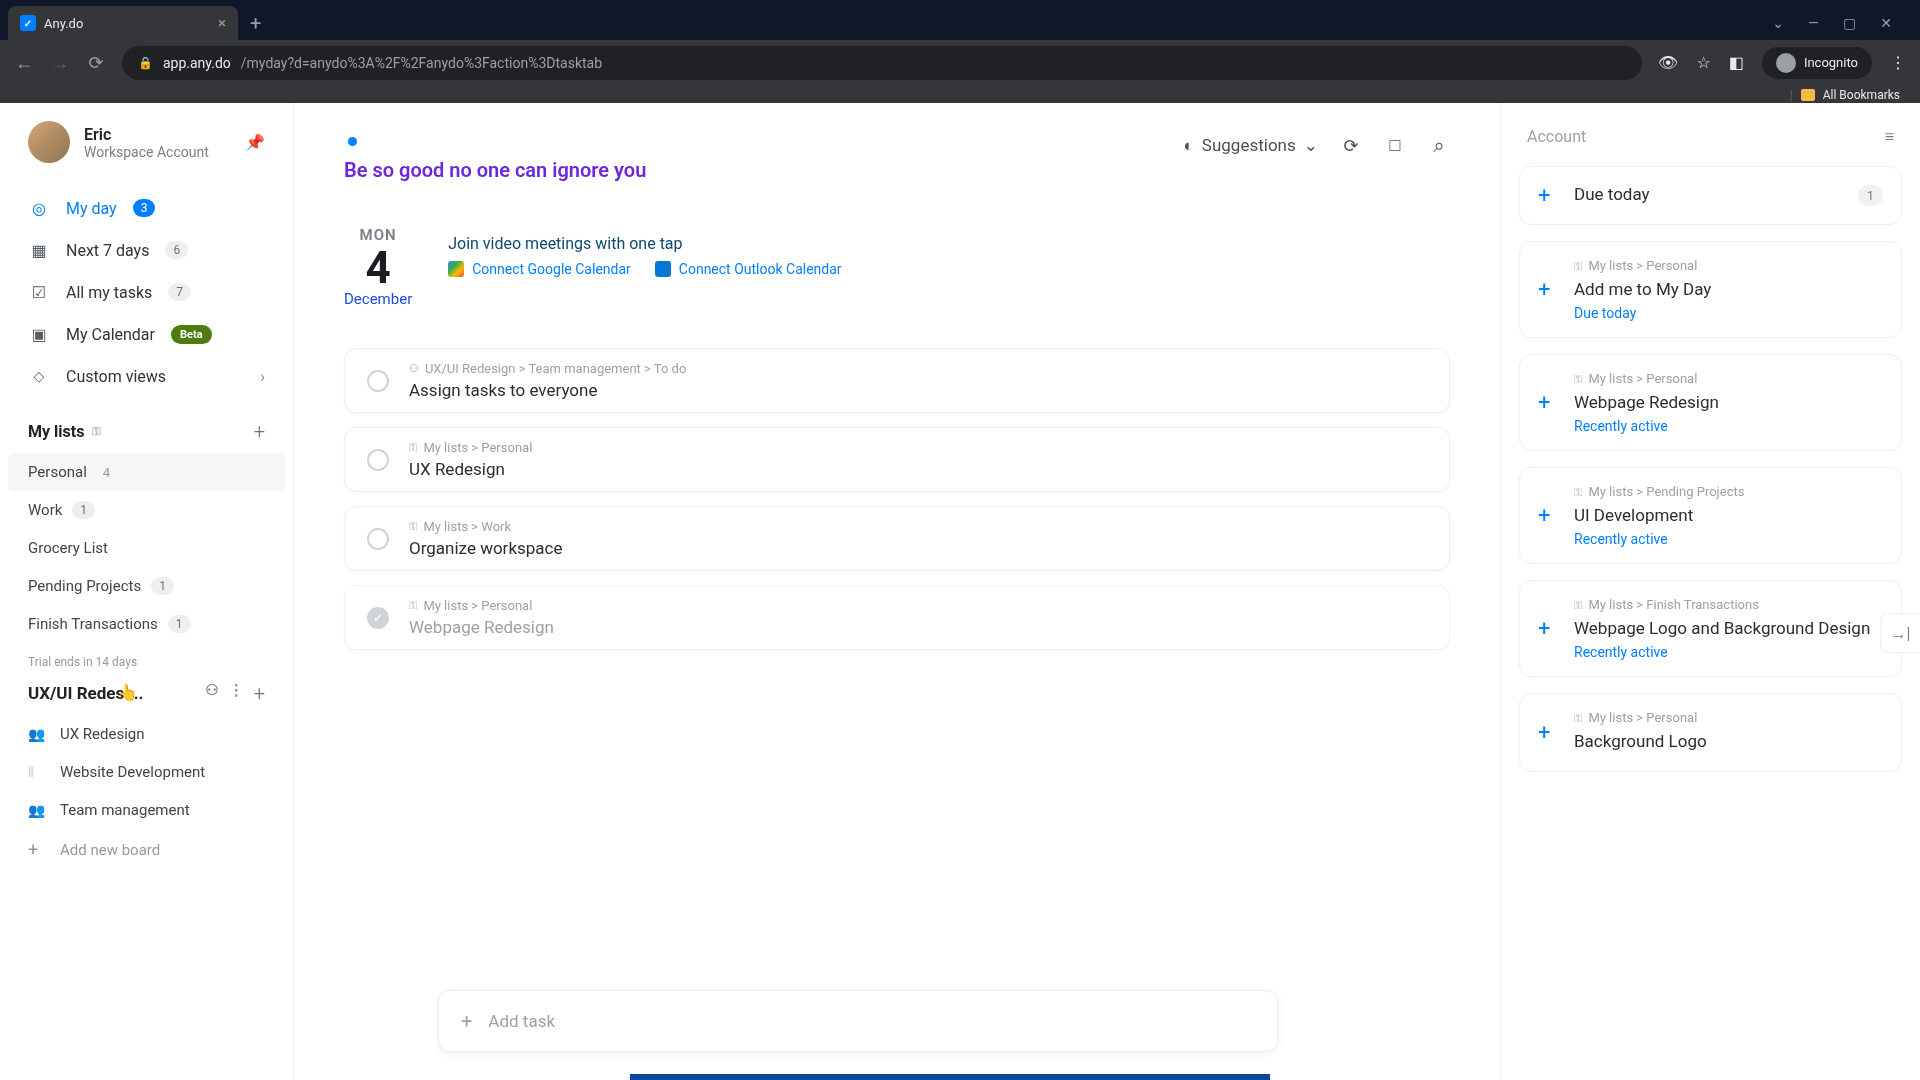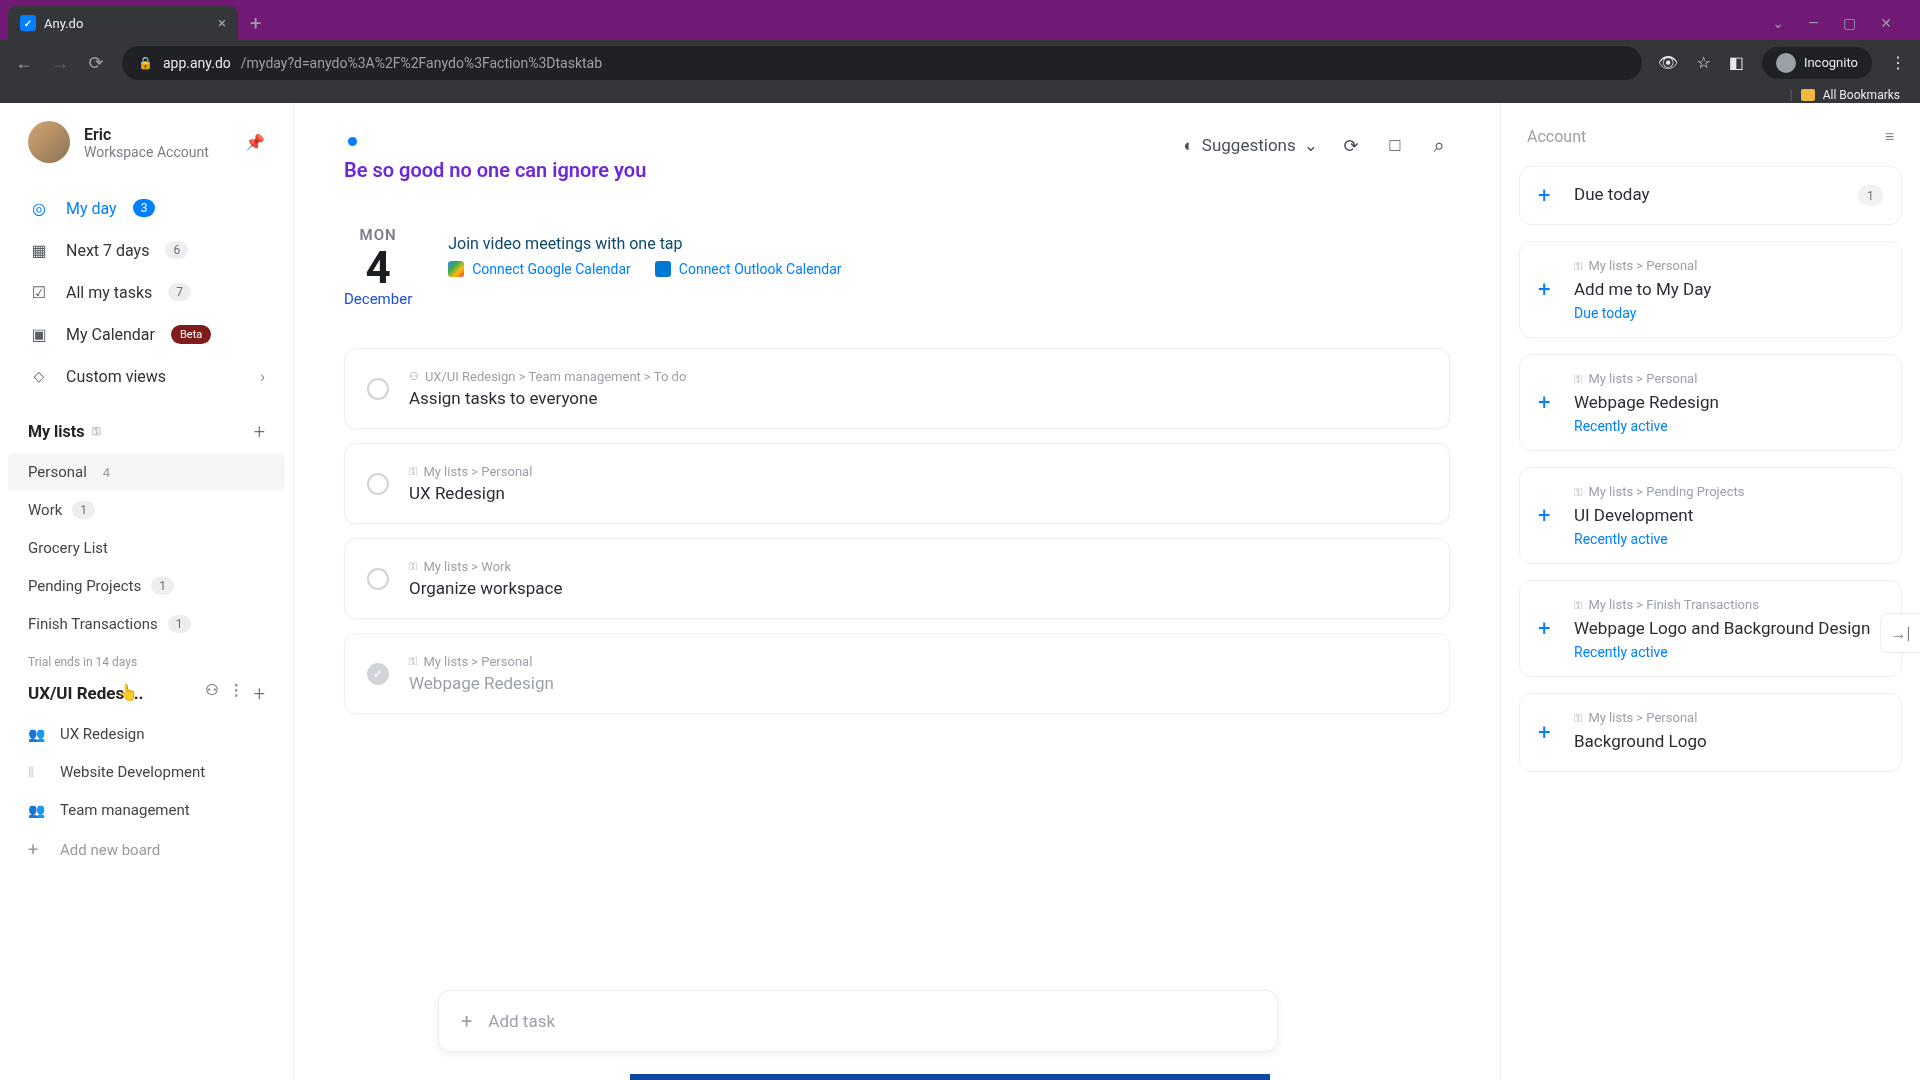--- a/index.html
+++ b/index.html
@@ -1,19 +1,19 @@
 <!DOCTYPE html>
 <html><head>
 <meta charset="utf-8">
 <style>
 * { box-sizing: border-box; margin: 0; padding: 0; font-family: -apple-system, BlinkMacSystemFont, "Segoe UI", Roboto, Helvetica, Arial, sans-serif; }
 body { background: #fff; width: 1920px; height: 1080px; overflow: hidden; }
 
 
-.browser-chrome { background: #701a75; height: 103px; display: flex; flex-direction: column; }
+.browser-chrome { background: #0f172a; height: 103px; display: flex; flex-direction: column; }
 .tab-bar { height: 40px; display: flex; align-items: center; padding: 0 8px; }
 .tab { background: #35363a; height: 34px; width: 230px; border-radius: 8px 8px 0 0; display: flex; align-items: center; padding: 0 12px; gap: 8px; color: #e8eaed; font-size: 13px; margin-top: 6px; }
 .tab .favicon { width: 16px; height: 16px; background: #0080ff; border-radius: 3px; display: flex; align-items: center; justify-content: center; }
 .tab .favicon::after { content: "✓"; color: #fff; font-size: 10px; font-weight: bold; }
 .tab .tab-close { margin-left: auto; color: #9aa0a6; font-size: 15px; cursor: pointer; }
 .new-tab { color: #9aa0a6; font-size: 20px; margin-left: 12px; cursor: pointer; margin-top: 6px; }
 .window-controls { margin-left: auto; display: flex; gap: 24px; color: #9aa0a6; padding-right: 20px; margin-top: 6px; }
 .window-controls span { cursor: pointer; font-size: 14px; }
 
 .addr-bar { height: 46px; background: #35363a; display: flex; align-items: center; padding: 0 14px; gap: 16px; }
@@ -42,21 +42,21 @@
 .profile-info .sub { font-size: 14px; color: #7a7f87; }
 .pin { margin-left: auto; color: #0080ff; font-size: 16px; cursor: pointer; }
 
 .nav-list { padding: 4px 0; }
 .nav-item { display: flex; align-items: center; gap: 16px; padding: 10px 28px; font-size: 16px; color: #333; cursor: pointer; }
 .nav-item .nav-icon { width: 22px; height: 22px; display: flex; align-items: center; justify-content: center; color: #5a5f66; flex-shrink: 0; }
 .nav-item.active { color: #0080ff; }
 .nav-item.active .nav-icon { color: #0080ff; }
 .badge-blue { background: #0080ff; color: #fff; font-size: 12px; padding: 2px 8px; border-radius: 10px; min-width: 20px; text-align: center; }
 .badge-grey { background: #eceef0; color: #6b7078; font-size: 12px; padding: 2px 8px; border-radius: 10px; min-width: 20px; text-align: center; }
-.badge-beta { background: #7f1d1d; color: #fff; font-size: 11px; padding: 3px 9px; border-radius: 10px; font-weight: 400; }
+.badge-beta { background: #4d7c0f; color: #fff; font-size: 11px; padding: 3px 9px; border-radius: 10px; font-weight: 700; }
 .nav-chevron { margin-left: auto; color: #888; }
 
 .section-head { display: flex; align-items: center; gap: 8px; padding: 18px 28px 10px; font-weight: 700; font-size: 16px; color: #222; }
 .section-head .lock-sm { color: #b0b4ba; font-size: 12px; }
 .section-head .add { margin-left: auto; color: #6b7078; font-size: 20px; cursor: pointer; font-weight: 300; }
 
 .list-item { display: flex; align-items: center; gap: 10px; padding: 10px 28px; font-size: 15px; color: #444; cursor: pointer; }
 .list-item:hover, .list-item.hover { background: #f5f6f7; border-radius: 6px; margin: 0 8px; padding: 10px 20px; }
 .list-item .count { color: #999; font-size: 13px; margin-left: 6px; }
 
@@ -89,21 +89,21 @@
 .date-col .month { font-size: 15px; color: #1d4ed8; margin-top: 0; }
 .connect-col { padding-top: 8px; }
 .connect-col .prompt { font-size: 16px; color: #0c4a6e; margin-bottom: 8px; }
 .connect-links { display: flex; gap: 24px; }
 .connect-link { display: flex; align-items: center; gap: 8px; font-size: 14px; color: #0080ff; cursor: pointer; }
 .cal-icon { width: 16px; height: 16px; border-radius: 3px; }
 .cal-icon.google { background: linear-gradient(135deg, #4285f4, #34a853, #fbbc04, #ea4335); }
 .cal-icon.outlook { background: #0078d4; }
 
 .task-list { margin-top: 40px; display: flex; flex-direction: column; gap: 14px; }
-.task-card { background: #fff; border: 1px solid #eceef0; border-radius: 12px; padding: 20px 22px; display: flex; gap: 20px; align-items: center; box-shadow: 0 1px 3px rgba(0,0,0,0.03); }
+.task-card { background: #fff; border: 1px solid #eceef0; border-radius: 12px; padding: 12px 22px; display: flex; gap: 20px; align-items: center; box-shadow: 0 1px 3px rgba(0,0,0,0.03); }
 .task-check { width: 22px; height: 22px; border: 2px solid #d0d4d9; border-radius: 50%; flex-shrink: 0; cursor: pointer; }
 .task-check.done { background: #d0d4d9; border-color: #d0d4d9; display: flex; align-items: center; justify-content: center; }
 .task-check.done::after { content: "✓"; color: #fff; font-size: 12px; }
 .task-body .breadcrumb { font-size: 13px; color: #9ca1a8; display: flex; align-items: center; gap: 6px; margin-bottom: 4px; }
 .task-body .breadcrumb .bc-icon { font-size: 11px; }
 .task-body .title { font-size: 17px; color: #2a2e34; }
 .task-card.completed .title { color: #9ca1a8; }
 .task-card.completed { border: 1px solid #f0f1f3; }
 
 .add-task-bar { position: absolute; bottom: 28px; left: 438px; width: 840px; background: #fff; border: 1px solid #eceef0; border-radius: 12px; padding: 18px 22px; display: flex; align-items: center; gap: 16px; box-shadow: 0 2px 8px rgba(0,0,0,0.06); }

